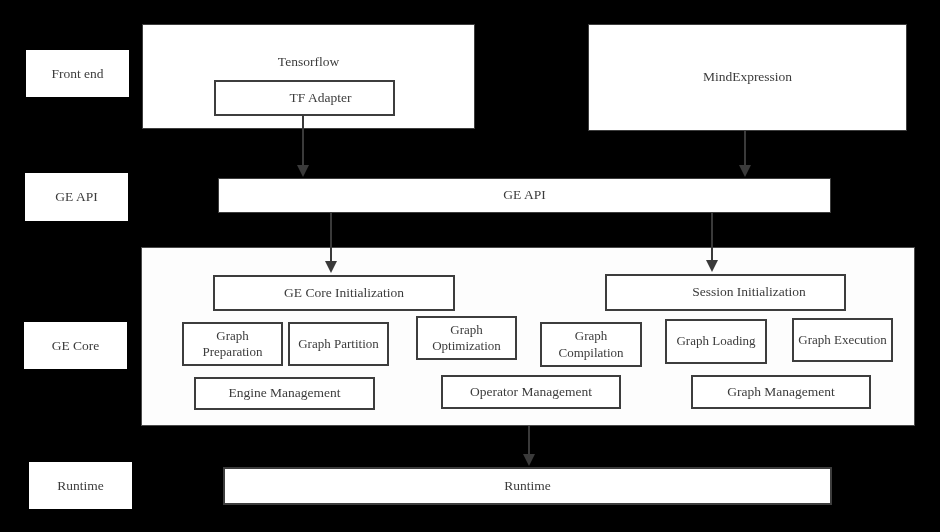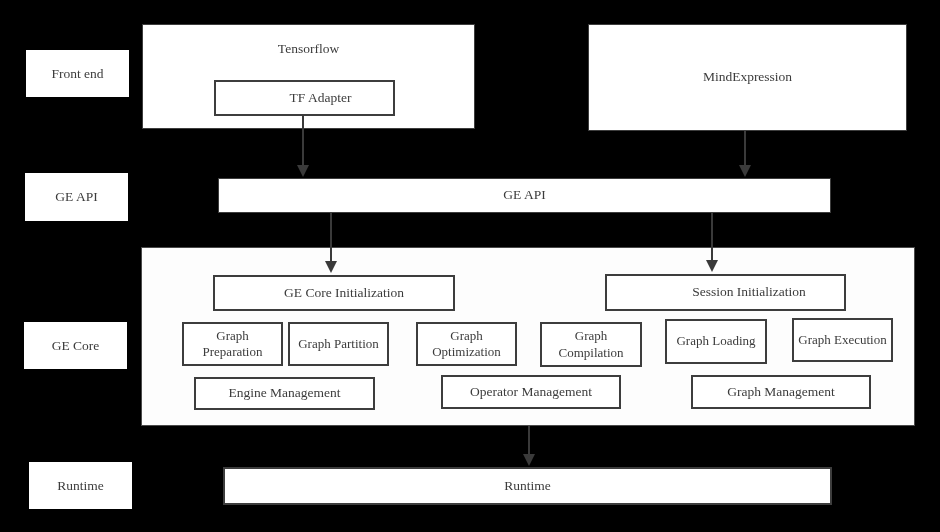--- a/index.html
+++ b/index.html
@@ -40,21 +40,21 @@
     text-align: center;
     line-height: 1.25;
   }
 
   #box-tensorflow {
     left: 142px; top: 24px; width: 333px; height: 105px;
     border-width: 1.5px;
     display: block;
   }
   #box-tensorflow .box-title {
-    margin-top: 16px;
+    margin-top: 29px;
     text-align: center;
   }
   #box-tfadapter {
     left: 71px; top: 55px; width: 181px; height: 36px; padding-left: 32px;
   }
   #box-mindexpression {
     left: 588px; top: 24px; width: 319px; height: 107px;
     border-width: 1.5px;
   }
   #bar-geapi {
@@ -66,21 +66,21 @@
     left: 141px; top: 247px; width: 774px; height: 179px;
     background: #fdfdfd;
     border: 1px solid #4a4a4a;
   }
   #box-gecore-init   { left: 71px;  top: 27px; width: 242px; height: 36px; padding-left: 20px; }
   #box-session-init  { left: 463px; top: 26px; width: 241px; height: 37px; padding-left: 47px; }
 
   .module { font-size: 13px; padding: 2px 4px; }
   #mod-0 { left: 40px;  top: 74px; width: 101px; height: 44px; }
   #mod-1 { left: 146px; top: 74px; width: 101px; height: 44px; }
-  #mod-2 { left: 274px; top: 74px; width: 101px; height: 44px; }
+  #mod-2 { left: 274px; top: 68px; width: 101px; height: 44px; }
   #mod-3 { left: 398px; top: 74px; width: 102px; height: 45px; }
   #mod-4 { left: 523px; top: 71px; width: 102px; height: 45px; }
   #mod-5 { left: 650px; top: 70px; width: 101px; height: 44px; }
 
   #mgmt-0 { left: 52px;  top: 129px; width: 181px; height: 33px; }
   #mgmt-1 { left: 299px; top: 127px; width: 180px; height: 34px; }
   #mgmt-2 { left: 549px; top: 127px; width: 180px; height: 34px; }
 
   #bar-runtime {
     left: 223px; top: 467px; width: 609px; height: 38px;

